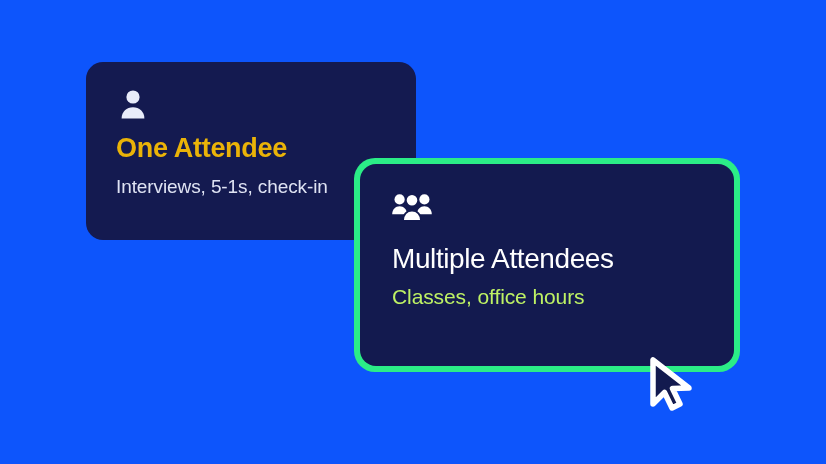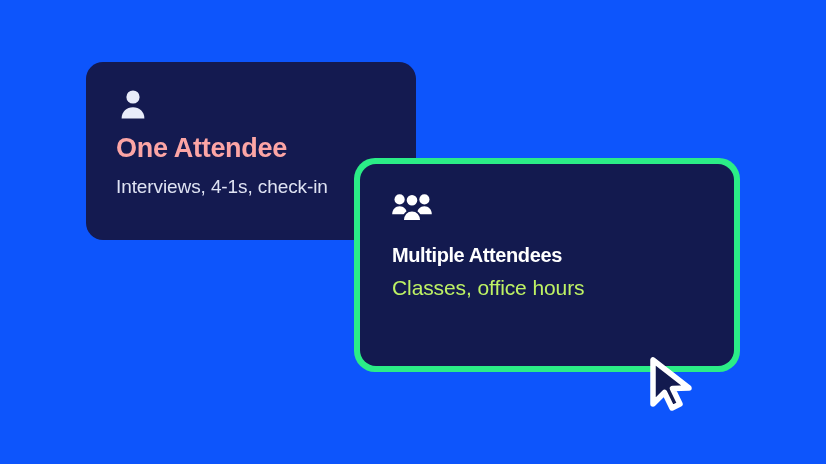--- a/index.html
+++ b/index.html
@@ -39,21 +39,21 @@
   .icon-one {
     width: 34px;
     height: 34px;
     display: block;
     margin-bottom: 12px;
   }
 
   .title-one {
     font-size: 27px;
     font-weight: bold;
-    color: #fca5a5;
+    color: #eab308;
     letter-spacing: -0.3px;
     line-height: 1.1;
     margin: 0 0 12px 0;
     white-space: nowrap;
   }
 
   .sub-one {
     font-size: 19px;
     font-weight: normal;
     color: #dfe3f3;
@@ -87,22 +87,22 @@
   }
 
   .icon-multi {
     width: 40px;
     height: 30px;
     display: block;
     margin-bottom: 22px;
   }
 
   .title-multi {
-    font-size: 20px;
-    font-weight: bold;
+    font-size: 28px;
+    font-weight: normal;
     color: #ffffff;
     letter-spacing: -0.4px;
     line-height: 1.1;
     margin: 0 0 10px 0;
     white-space: nowrap;
   }
 
   .sub-multi {
     font-size: 21px;
     font-weight: normal;
@@ -131,21 +131,21 @@
 
   <div class="card-one">
 
     <svg class="icon-one" viewBox="0 0 34 34" aria-hidden="true">
       <circle cx="17" cy="9" r="6.6" fill="#e8ecfa"></circle>
       <path d="M5.6 30.5 C5.6 23.6 10.7 19.2 17 19.2 C23.3 19.2 28.4 23.6 28.4 30.5 Z" fill="#e8ecfa"></path>
     </svg>
 
     <p class="title-one">One Attendee</p>
 
-    <p class="sub-one">Interviews, 4-1s, check-in</p>
+    <p class="sub-one">Interviews, 5-1s, check-in</p>
   </div>
 
   <div class="card-multi-wrap">
     <div class="card-multi">
 
       <svg class="icon-multi" viewBox="0 0 40 30" aria-hidden="true">
 
         <circle cx="7.6" cy="7.4" r="5.1" fill="#ffffff"></circle>
         <path d="M0.2 22.2 C0.2 17.2 3.5 14.2 7.6 14.2 C11.7 14.2 15 17.2 15 22.2 Z" fill="#ffffff"></path>
 

